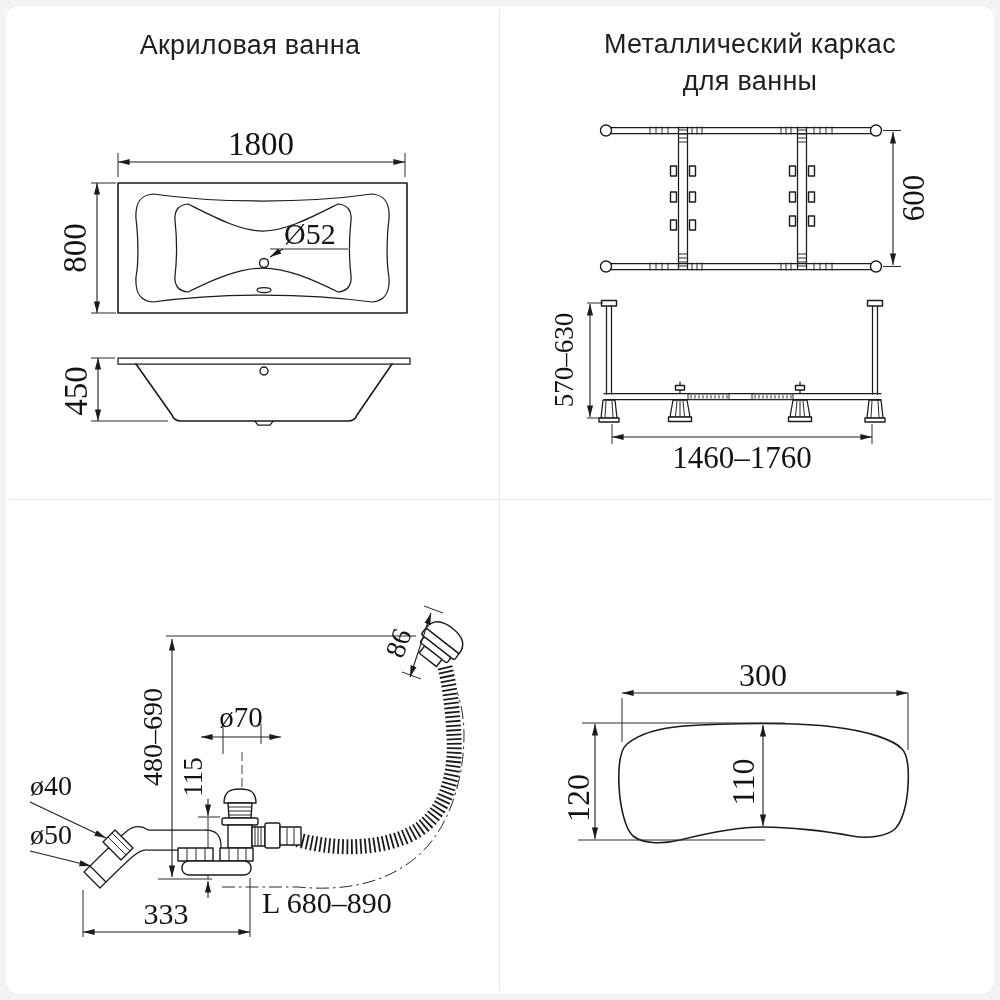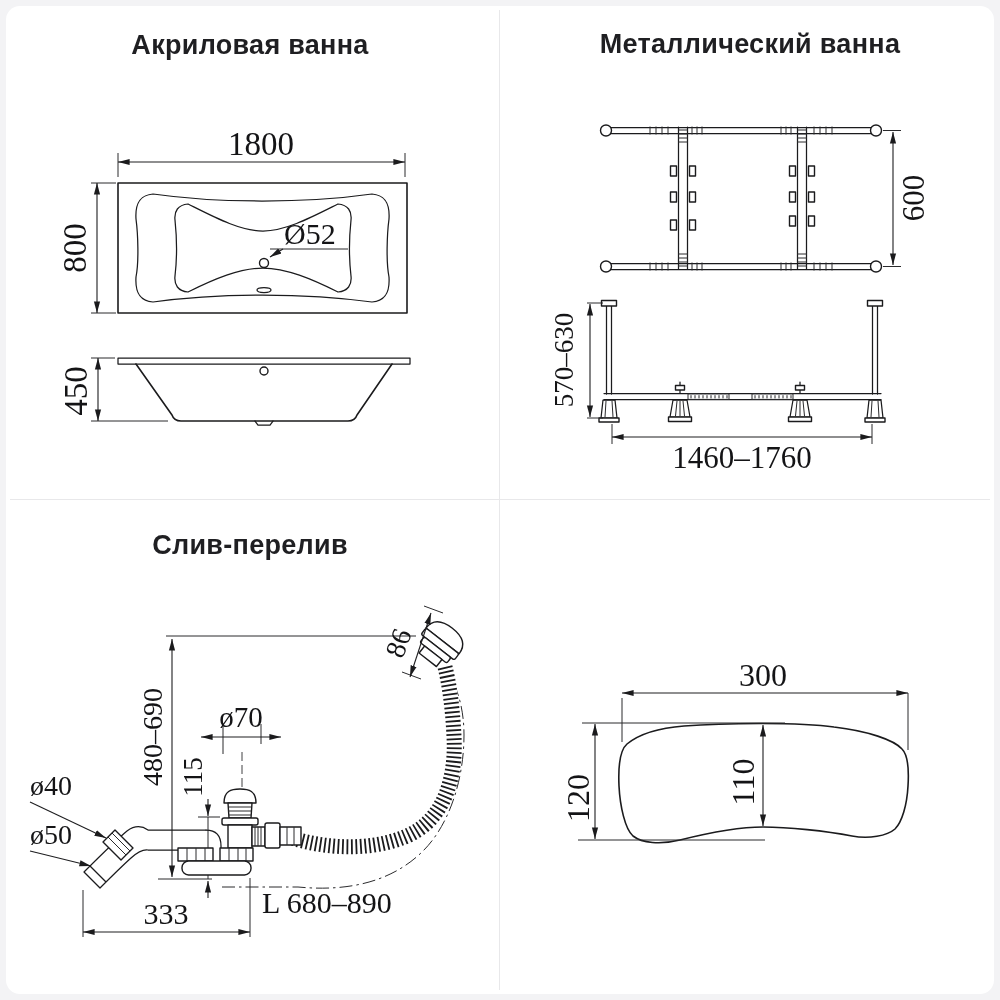--- a/index.html
+++ b/index.html
@@ -12,21 +12,21 @@
   .card{
     position:absolute;left:6px;top:6px;right:6px;bottom:6px;
     background:#ffffff;border-radius:14px;
   }
   .divider-v{position:absolute;left:499px;top:10px;width:1px;height:980px;background:#e8e8ea}
   .divider-h{position:absolute;top:499px;left:10px;height:1px;width:980px;background:#e8e8ea}
   .quad{position:absolute;width:500px;height:500px}
   .q1{left:0;top:0}.q2{left:500px;top:0}.q3{left:0;top:500px}.q4{left:500px;top:500px}
   .quad h2{
     position:absolute;left:0;right:0;margin:0;text-align:center;
-    font-size:27px;font-weight:700;letter-spacing:.3px;color:#1f1f22;line-height:37px;
+    font-size:27px;font-weight:400;letter-spacing:.3px;color:#1f1f22;line-height:37px;
   }
   .q1 h2{top:27px}.q2 h2{top:26px}.q3 h2{top:27px}.q4 h2{top:27px}
   .quad svg{position:absolute;left:0;top:0}
   
   .ol{fill:none;stroke:#1b1b1d;stroke-width:1.6;stroke-linejoin:round;stroke-linecap:round}
   .ol2{fill:none;stroke:#1b1b1d;stroke-width:1.25;stroke-linejoin:round;stroke-linecap:round}
   .olf{fill:#ffffff;stroke:#1b1b1d;stroke-width:1.4;stroke-linejoin:round}
   .thin{fill:none;stroke:#2a2a2c;stroke-width:1}
   .dim{fill:none;stroke:#1e1e20;stroke-width:1.1}
   .cl{fill:none;stroke:#2a2a2c;stroke-width:.9;stroke-dasharray:9 4}
@@ -82,22 +82,22 @@
       <path class="ol2" d="M255,421 l3,4 h12 l3,-4"></path>
       <circle class="olf" cx="264" cy="371" r="4"></circle>
       <path class="thin" d="M91,358 H115 M91,421 H168"></path>
       <path class="dim" d="M98,358 V421" marker-start="url(#ma)" marker-end="url(#ma)"></path>
       <text class="t33" transform="translate(75,391) rotate(-90)" text-anchor="middle" dy="0.35em">450</text>
     </g>
   </svg>
 </section>
 
 <section class="quad q2">
-  <h2><span>Металлический ванна</span><br>
-      </h2>
+  <h2><span>Металлический каркас</span><br>
+      <span>для ванны</span></h2>
   <svg width="500" height="500" viewBox="0 0 500 500">
     <defs>
       <marker id="mb" viewBox="0 0 12 8" refX="11.6" refY="4" markerWidth="12" markerHeight="8" markerUnits="userSpaceOnUse" orient="auto-start-reverse">
         <path d="M0,0.9 L11.6,4 L0,7.1 Z" fill="#1b1b1d"></path>
       </marker>
     </defs>
 
     <g>
       <path class="ol2" d="M107,127.5 H375 M107,133.5 H375 M107,263.5 H375 M107,269.5 H375"></path>
       <circle class="olf" cx="106" cy="130.5" r="5.5"></circle>
@@ -173,21 +173,20 @@
       <path class="dim" d="M90,304 V417" marker-start="url(#mb)" marker-end="url(#mb)"></path>
       <text class="t27" transform="translate(64,360) rotate(-90)" text-anchor="middle" dy="0.35em">570–630</text>
       <path class="thin" d="M112,424 V444 M372,424 V444"></path>
       <path class="dim" d="M112,437 H372" marker-start="url(#mb)" marker-end="url(#mb)"></path>
       <text class="t31" x="242" y="468" text-anchor="middle">1460–1760</text>
     </g>
   </svg>
 </section>
 
 <section class="quad q3">
-  <h2>Слив-перелив</h2>
   <svg width="500" height="500" viewBox="0 0 500 500">
     <defs>
       <marker id="mc" viewBox="0 0 12 8" refX="11.6" refY="4" markerWidth="12" markerHeight="8" markerUnits="userSpaceOnUse" orient="auto-start-reverse">
         <path d="M0,0.9 L11.6,4 L0,7.1 Z" fill="#1b1b1d"></path>
       </marker>
     </defs>
 
     <path class="thin" d="M166,136 H416"></path>
     <path class="dim" d="M172,139 V377" marker-start="url(#mc)" marker-end="url(#mc)"></path>
     <path class="thin" d="M158,379 H212"></path>

